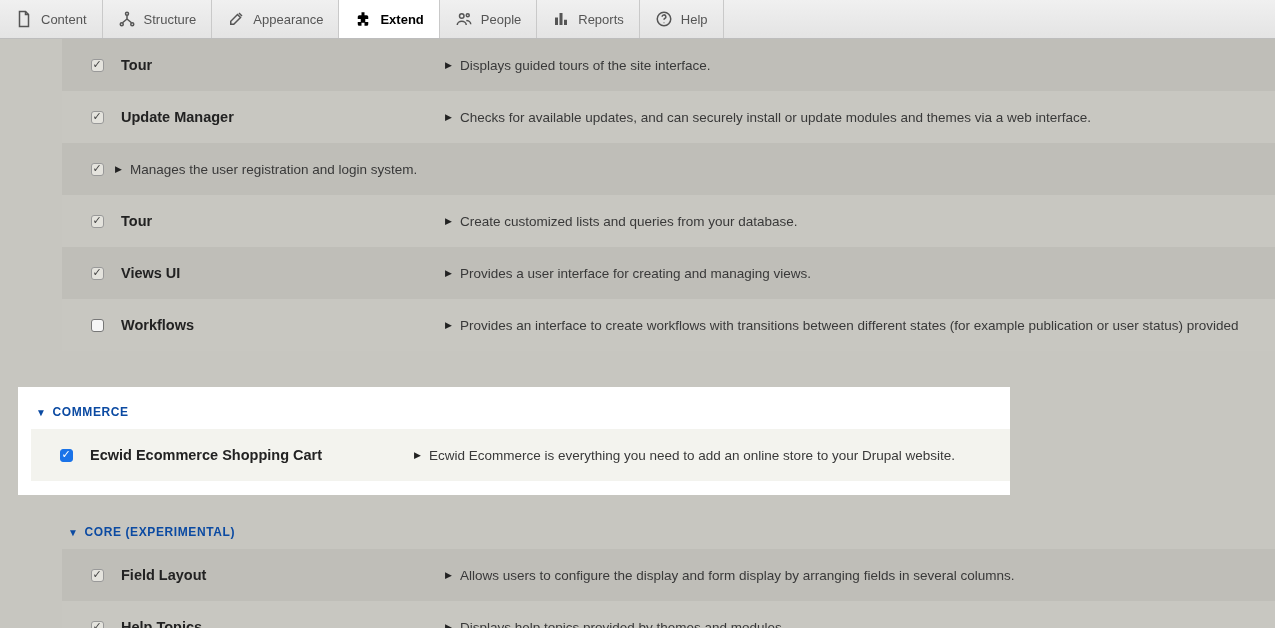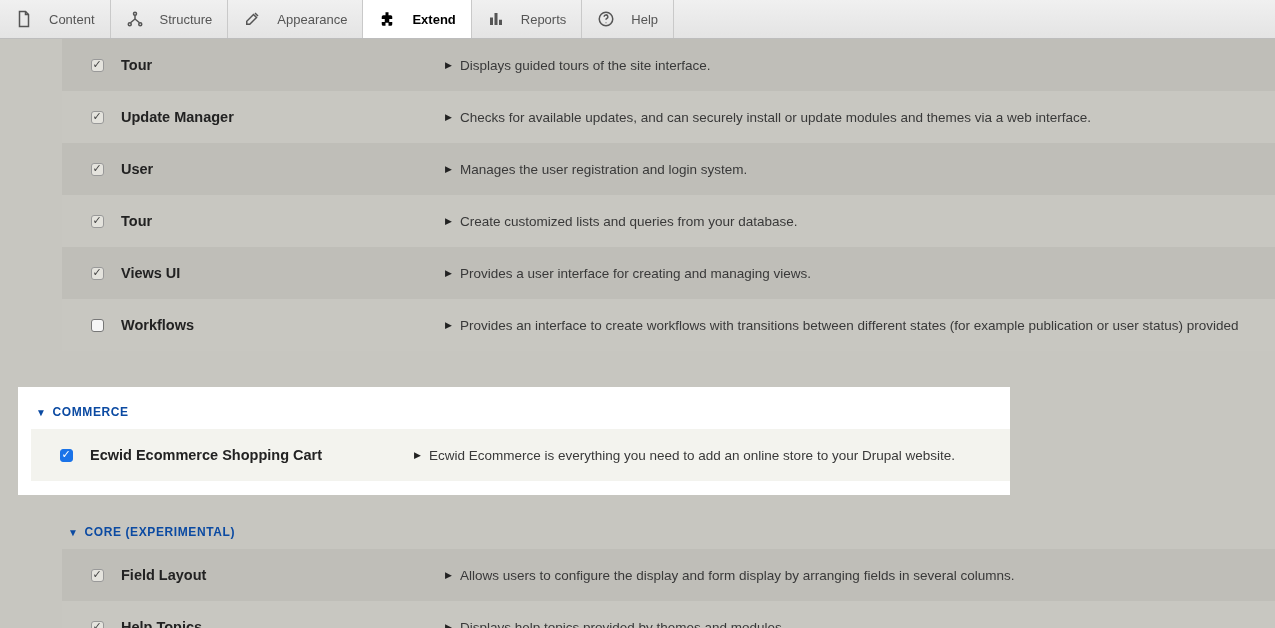--- a/index.html
+++ b/index.html
@@ -17,21 +17,21 @@
   .toolbar {
     display: flex;
     background: #e0e0e0;
     background: linear-gradient(#f0f0f0,#e4e4e4);
     border-bottom: 1px solid #bdbdbd;
     height: 39px;
   }
   .toolbar .item {
     display: flex;
     align-items: center;
-    gap: 16px;
+    gap: 8px;
     padding: 0 15px;
     border-right: 1px solid #c9c9c9;
     color: #555;
     font-size: 13px;
     cursor: pointer;
     position: relative;
   }
   .toolbar .item.active {
     background: #fff;
   }
@@ -156,20 +156,29 @@
   </div>
 
   <div class="item active">
     <svg viewBox="0 0 24 24" fill="#000">
         <path d="M10 3h4v4h3a2 2 0 0 1 2 2v3h-4v4h4v3a2 2 0 0 1-2 2h-3v-4h-4v4H7a2 2 0 0 1-2-2v-3h4v-4H5V9a2 2 0 0 1 2-2h3z"></path>
       </svg>
     <span class="label">Extend</span>
   </div>
 
 
+  <div class="item">
+    <svg viewBox="0 0 24 24" fill="none" stroke="#555" stroke-width="2">
+        <circle cx="9" cy="8" r="3"></circle>
+        <path d="M3 20c0-3 3-5 6-5s6 2 6 5"></path>
+        <circle cx="17" cy="7" r="2"></circle>
+        <path d="M15 14c3 0 6 2 6 5"></path>
+      </svg>
+    <span class="label">People</span>
+  </div>
 
   <div class="item">
     <svg viewBox="0 0 24 24" fill="#555">
         <rect x="4" y="10" width="4" height="10"></rect>
         <rect x="10" y="4" width="4" height="16"></rect>
         <rect x="16" y="13" width="4" height="7"></rect>
       </svg>
     <span class="label">Reports</span>
   </div>
 
@@ -204,21 +213,20 @@
         <span class="name">Update Manager</span>
         <span class="desc">
           <span class="tri">▶</span>
           <span>Checks for available updates, and can securely install or update modules and themes via a web interface.</span>
         </span>
       </div>
       <div class="row">
         <span class="cb">
           <input type="checkbox" disabled="" checked="" style="">
         </span>
-        <span class="name">User</span>
         <span class="desc">
           <span class="tri">▶</span>
           <span>Manages the user registration and login system.</span>
         </span>
       </div>
       <div class="row">
         <span class="cb">
           <input type="checkbox" disabled="" checked="" style="">
         </span>
         <span class="name">Tour</span>

